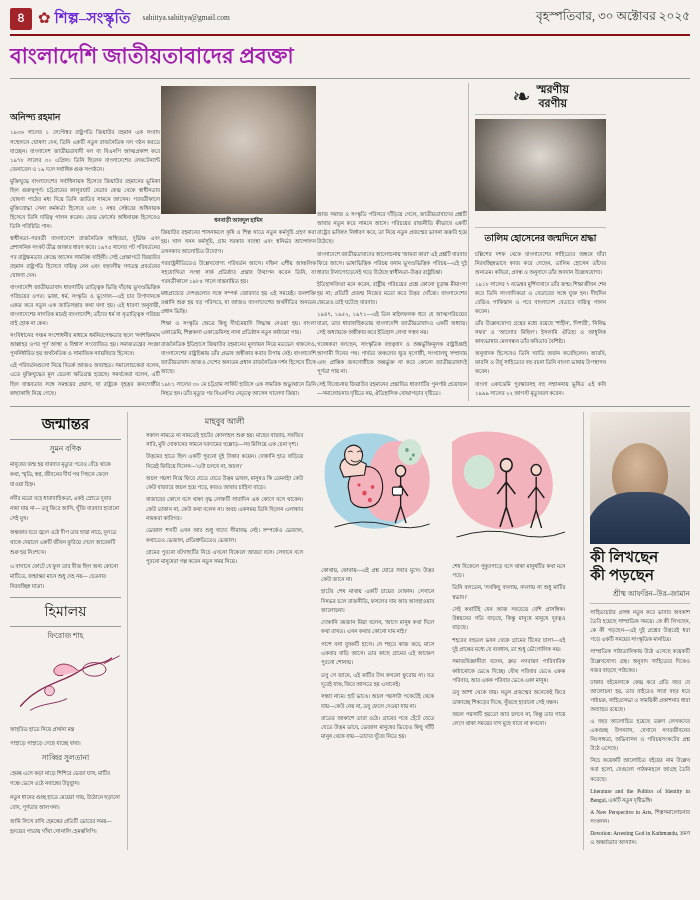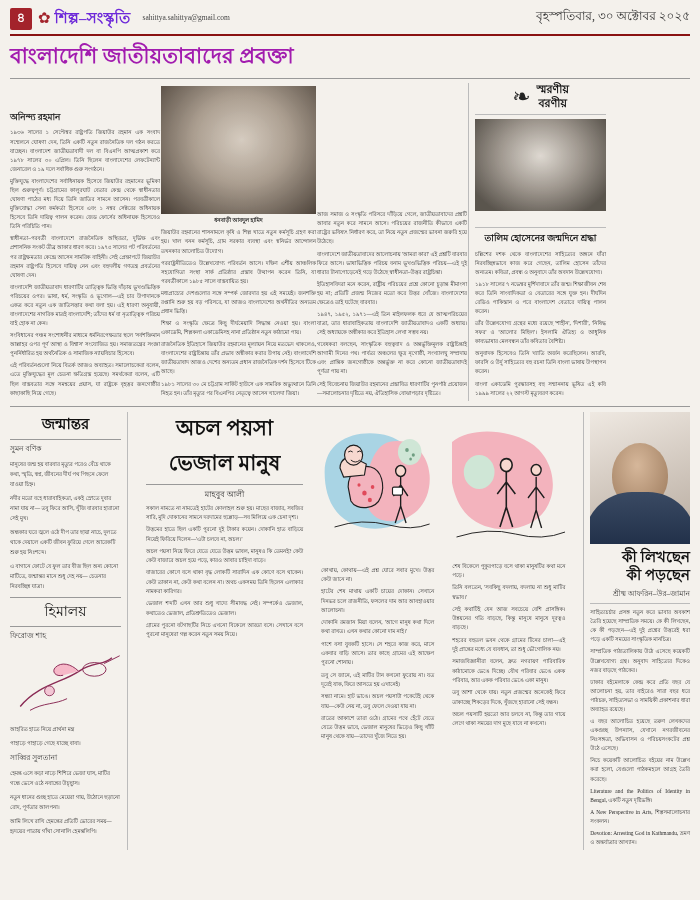--- a/index.html
+++ b/index.html
@@ -102,21 +102,21 @@
   .m1{width:118px;border-right:1px solid #bbb;padding-right:6px;}
   .m2{width:175px;}
   .m3{width:126px;}
   .m4{width:126px;}
   .m5{width:118px;border-left:1px solid #bbb;padding-left:6px;}
 
   .sec-title{
     font-size:15px;font-weight:bold;color:#111;text-align:center;
     border-bottom:1px solid #999;padding-bottom:2px;margin-bottom:3px;
   }
-  .poem-author{font-size:7.5px;color:#333;margin-bottom:4px;}
+  .poem-author{font-size:7.5px;text-align:center;color:#333;margin-bottom:4px;}
   .poem{font-size:5.4px;line-height:1.85;color:#2b2b2b;}
   .poem p{margin:0 0 4px 0;}
 
   .feature-title{
     font-size:21px;font-weight:bold;color:#111;text-align:center;
     border-bottom:1px solid #999;padding-bottom:2px;
   }
   .feature-author{font-size:8px;color:#333;margin:3px 0 3px 0;text-align:center;}
 
   .illus{
@@ -133,21 +133,21 @@
     width:56px;height:64px;border-radius:50% 50% 46% 46%;
     background:radial-gradient(ellipse at 45% 35%, #d6b79a, #9c7a5c);
   }
   .portrait .body-sh{
     position:absolute;left:50%;bottom:0;transform:translateX(-50%);
     width:112px;height:52px;border-radius:48px 48px 0 0;
     background:linear-gradient(180deg,#3a4a63,#22314a);
   }
 
   .ki-title{
-    font-size:15px;font-weight:bold;text-align:right;color:#111;line-height:1.25;
+    font-size:15px;font-weight:bold;text-align:left;color:#111;line-height:1.25;
     margin-top:4px;
   }
   .ki-sub{font-size:7.5px;text-align:right;color:#333;margin:3px 0 4px 0;border-bottom:1px solid #bbb;padding-bottom:3px;}
 
   .sm-title{
     font-size:14px;font-weight:normal;color:#111;text-align:center;
     border-top:1px solid #999;border-bottom:1px solid #999;
     padding:2px 0;margin:6px 0 3px 0;
   }
   .fbody{font-size:5.4px;line-height:1.72;text-align:justify;color:#2b2b2b;}
@@ -290,21 +290,20 @@
 উঠোনে ছড়ানো রোদ, পূর্ণতার
 আলপনা।</p>
         <p>আমি লিখে রাখি হেমন্তের
 প্রতিটি ভোরের সময়—
 হৃদয়ের পাতায় গাঁথা
 সোনালি হেমন্তলিপি।</p>
       </div>
     </div>
 
     <div class="col m2">
-      <div class="feature-title">অচল পয়সা ভেজাল মানুষ</div>
       <div class="feature-author">মাহবুব আলী</div>
       <div class="fbody">
         <p>সকাল নামতে না নামতেই হাটের কোলাহল শুরু হয়। মাছের বাজার, সবজির সারি, মুদি দোকানের সামনে দরদামের হুল্লোড়—সব মিলিয়ে এক চেনা দৃশ্য।</p>
         <p>উত্তমের হাতে ছিল একটি পুরনো দুই টাকার কয়েন। দোকানি হাত বাড়িয়ে নিয়েই ফিরিয়ে দিলেন—'এটা চলবে না, অচল।'</p>
         <p>অচল পয়সা নিয়ে ফিরে যেতে যেতে উত্তম ভাবল, মানুষও কি তেমনই? কেউ কেউ বাজারে অচল হয়ে পড়ে, কারও আবার চাহিদা বাড়ে।</p>
         <p>বাজারের কোণে বসে থাকা বৃদ্ধ লোকটি সারাদিন এক কোণে বসে থাকেন। কেউ তাকান না, কেউ কথা বলেন না। অথচ একসময় তিনি ছিলেন এলাকার নামকরা কারিগর।</p>
         <p>ভেজাল শব্দটি এখন আর শুধু খাদ্যে সীমাবদ্ধ নেই। সম্পর্কেও ভেজাল, কথাতেও ভেজাল, প্রতিশ্রুতিতেও ভেজাল।</p>
         <p>গ্রামের পুরনো বটগাছটির নিচে এখনো বিকেলে আড্ডা বসে। সেখানে বসে পুরনো মানুষেরা গল্প করেন নতুন সময় নিয়ে।</p>
       </div>
     </div>

